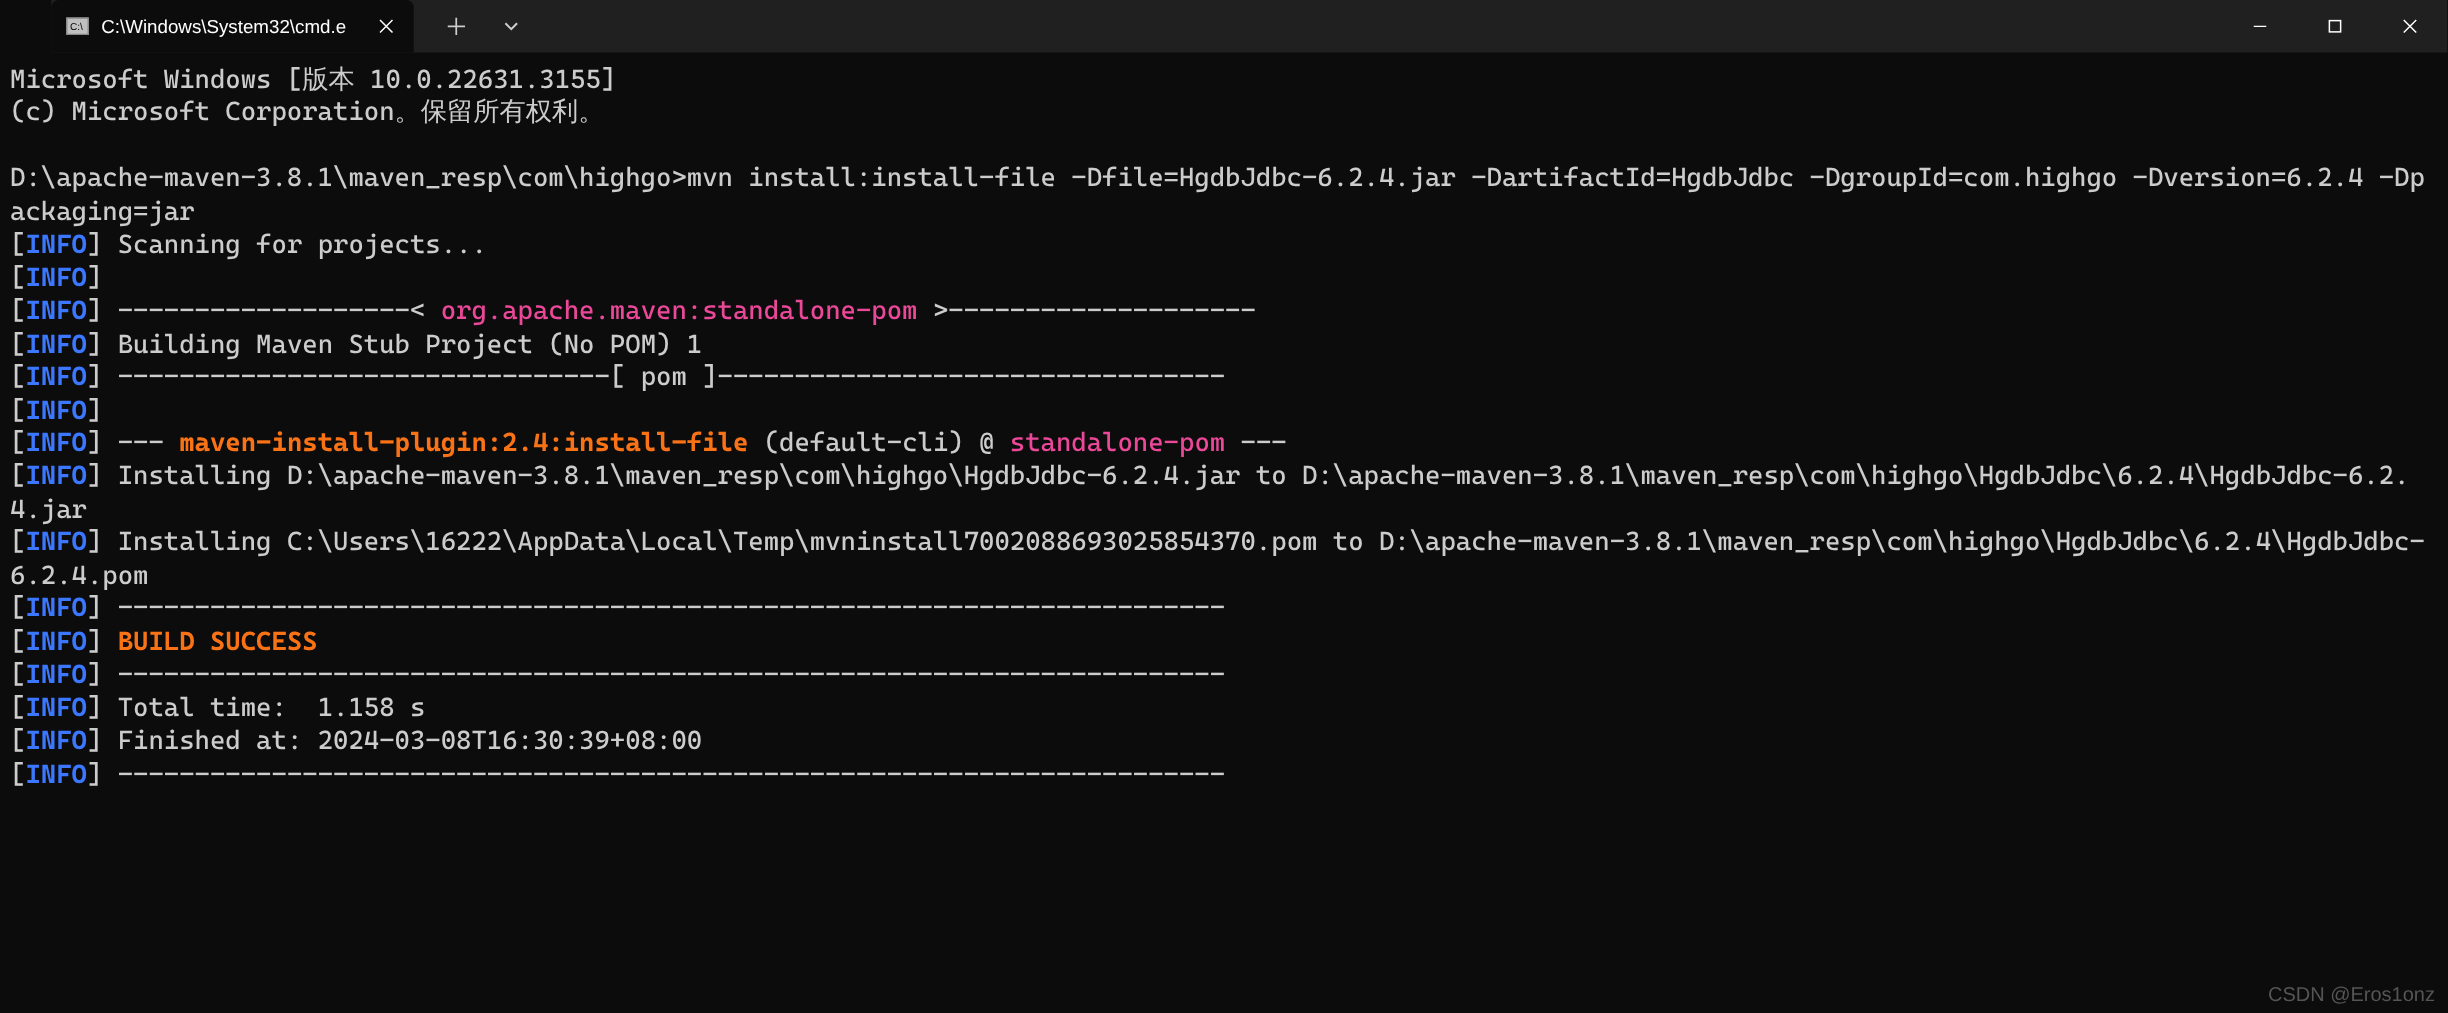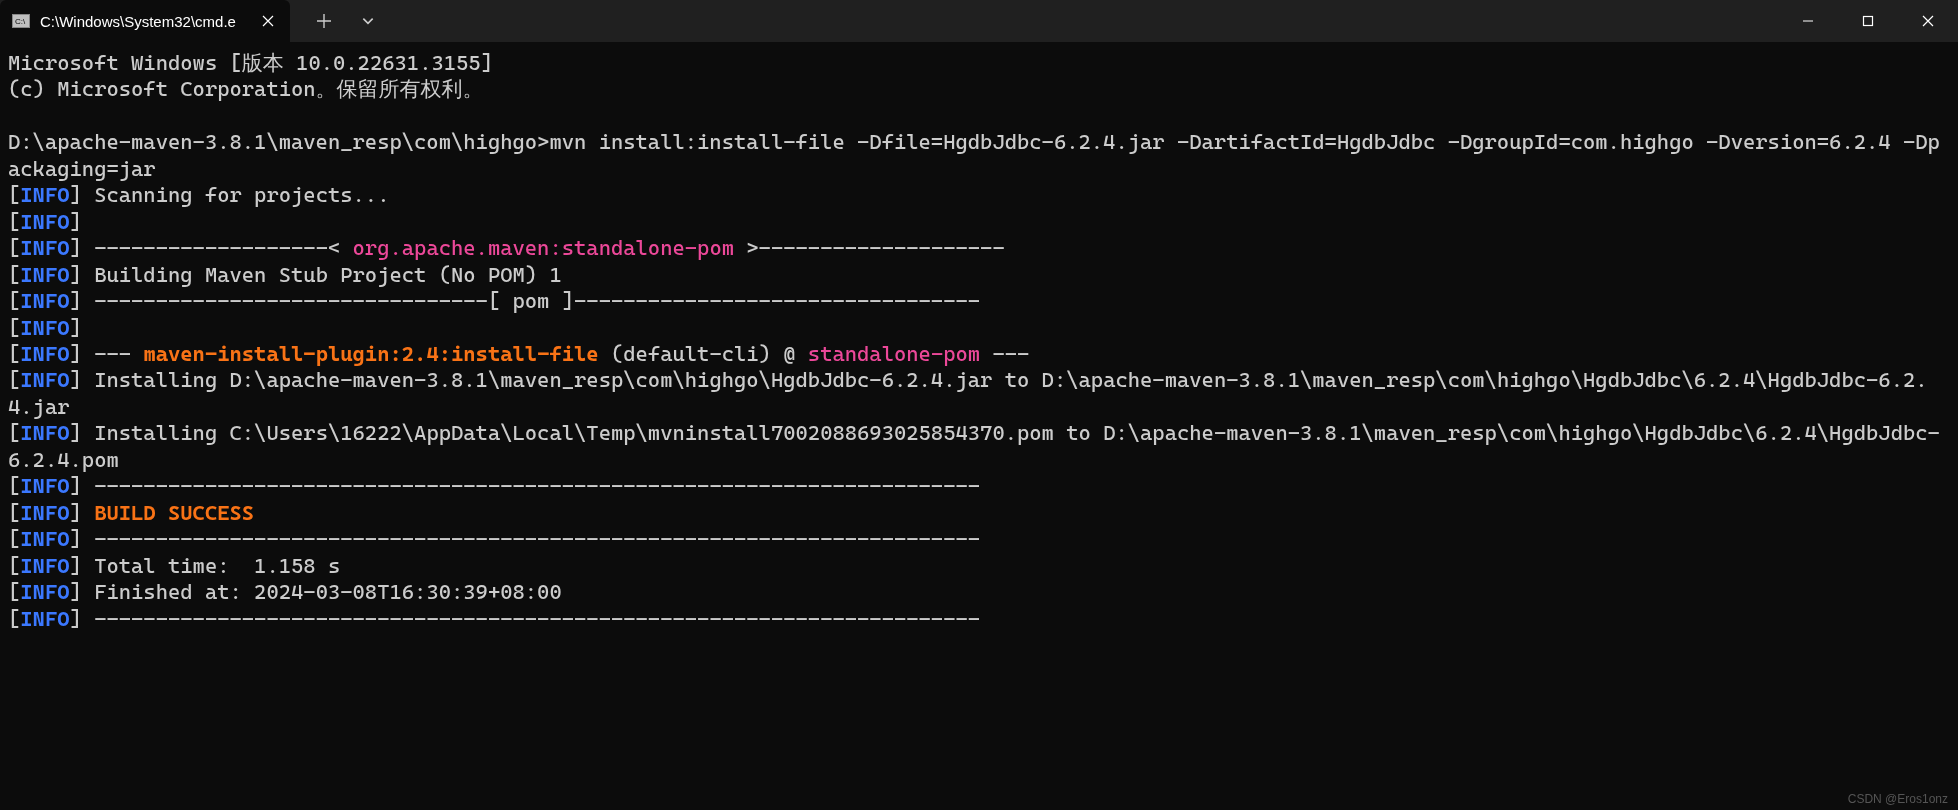--- a/index.html
+++ b/index.html
@@ -16,20 +16,21 @@
       height: 810px;
       overflow: hidden;
       position: relative;
     }
     .titlebar {
       background: #202020;
       height: 42px;
       display: flex;
       align-items: center;
       justify-content: space-between;
+      margin-left: 41px;
     }
     .titlebar-left {
       display: flex;
       align-items: center;
       height: 100%;
     }
     .tab {
       background: #0c0c0c;
       height: 42px;
       display: flex;
@@ -117,21 +118,21 @@
     .bracket { color: #cccccc; }
     .info { color: #3b78ff; font-weight: bold; }
     .cyan { color: #ec4899; }
     .green { color: #f97316; font-weight: bold; }
     .white { color: #cccccc; text-align: right; }
     .watermark {
       position: absolute;
       bottom: 4px;
       right: 10px;
       color: #555;
-      font-size: 12px;
+      font-size: 16px;
       font-family: sans-serif;
     }
   </style>
 </head>
 <body>
 
 <div class="titlebar">
   <div class="titlebar-left">
     <div class="tab">
       <div class="tab-icon"></div>

